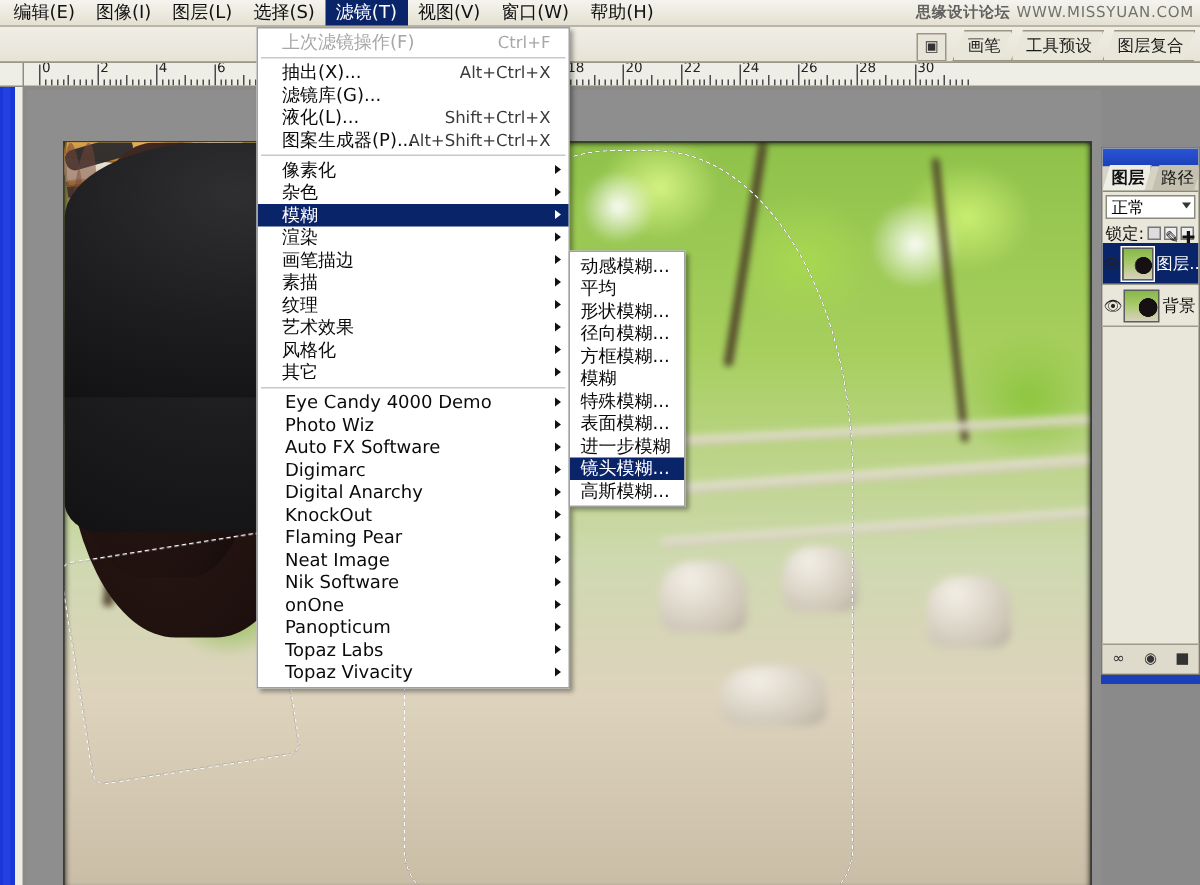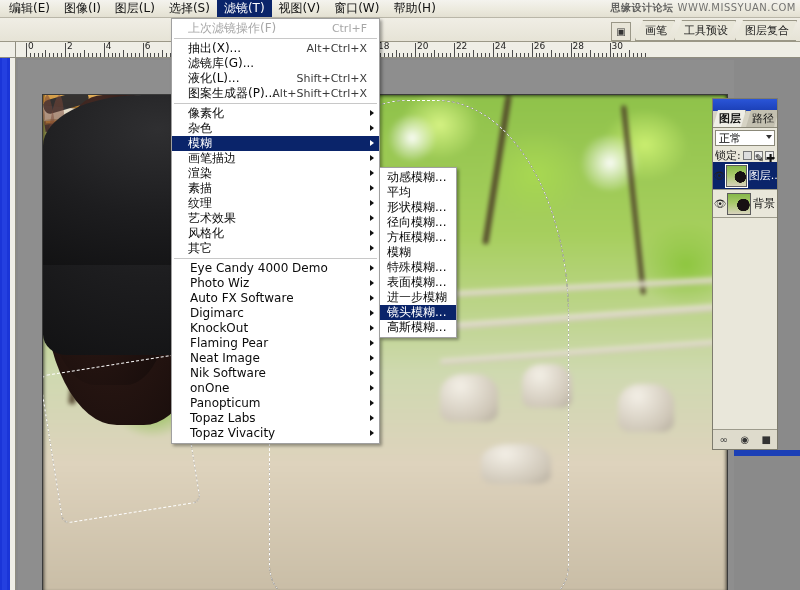--- a/index.html
+++ b/index.html
@@ -204,21 +204,21 @@
   .submenu {
     position: absolute; left: 379px; top: 167px; width: 78px;
     background: #ffffff; border: 1px solid #a0a0a0;
     box-shadow: 2px 2px 3px rgba(0,0,0,.35);
     z-index: 55; padding: 2px 0;
   }
   .submenu .row { padding-left: 7px; padding-right: 4px; }
 
   
   .palette {
-    position: absolute; left: 712px; top: 98px; width: 66px; height: 352px;
+    position: absolute; left: 734px; top: 98px; width: 66px; height: 352px;
     background: #e9e7da; border: 1px solid #7d7b6d;
     z-index: 30; overflow: hidden;
   }
   .palette .titlebar {
     height: 12px; background: linear-gradient(to bottom,#2a55d8,#1b3fb6);
   }
   .ptabs { display: flex; align-items: flex-end; height: 17px; background: #d6d3c4; border-bottom: 1px solid #8b8979; }
   .ptab {
     font-size: 11px; padding: 1px 4px 1px 6px; color: #111;
     background: #c3c0b0; border-right: 1px solid #8b8979;
@@ -570,28 +570,28 @@
     </div>
     <div class="row">
       <span>杂色</span>
       <span class="arrow"></span>
     </div>
     <div class="row hi">
       <span>模糊</span>
       <span class="arrow"></span>
     </div>
     <div class="row">
+      <span>渲染</span>
+      <span class="arrow"></span>
+    </div>
+    <div class="row">
       <span>画笔描边</span>
       <span class="arrow"></span>
     </div>
     <div class="row">
-      <span>渲染</span>
-      <span class="arrow"></span>
-    </div>
-    <div class="row">
       <span>素描</span>
       <span class="arrow"></span>
     </div>
     <div class="row">
       <span>纹理</span>
       <span class="arrow"></span>
     </div>
     <div class="row">
       <span>艺术效果</span>
       <span class="arrow"></span>
@@ -613,20 +613,24 @@
     <div class="row plug">
       <span>Photo Wiz</span>
       <span class="arrow"></span>
     </div>
     <div class="row plug">
       <span>Auto FX Software</span>
       <span class="arrow"></span>
     </div>
     <div class="row plug">
       <span>Digimarc</span>
+      <span class="arrow"></span>
+    </div>
+    <div class="row plug">
+      <span>Digital Anarchy</span>
       <span class="arrow"></span>
     </div>
     <div class="row plug">
       <span>KnockOut</span>
       <span class="arrow"></span>
     </div>
     <div class="row plug">
       <span>Flaming Pear</span>
       <span class="arrow"></span>
     </div>

